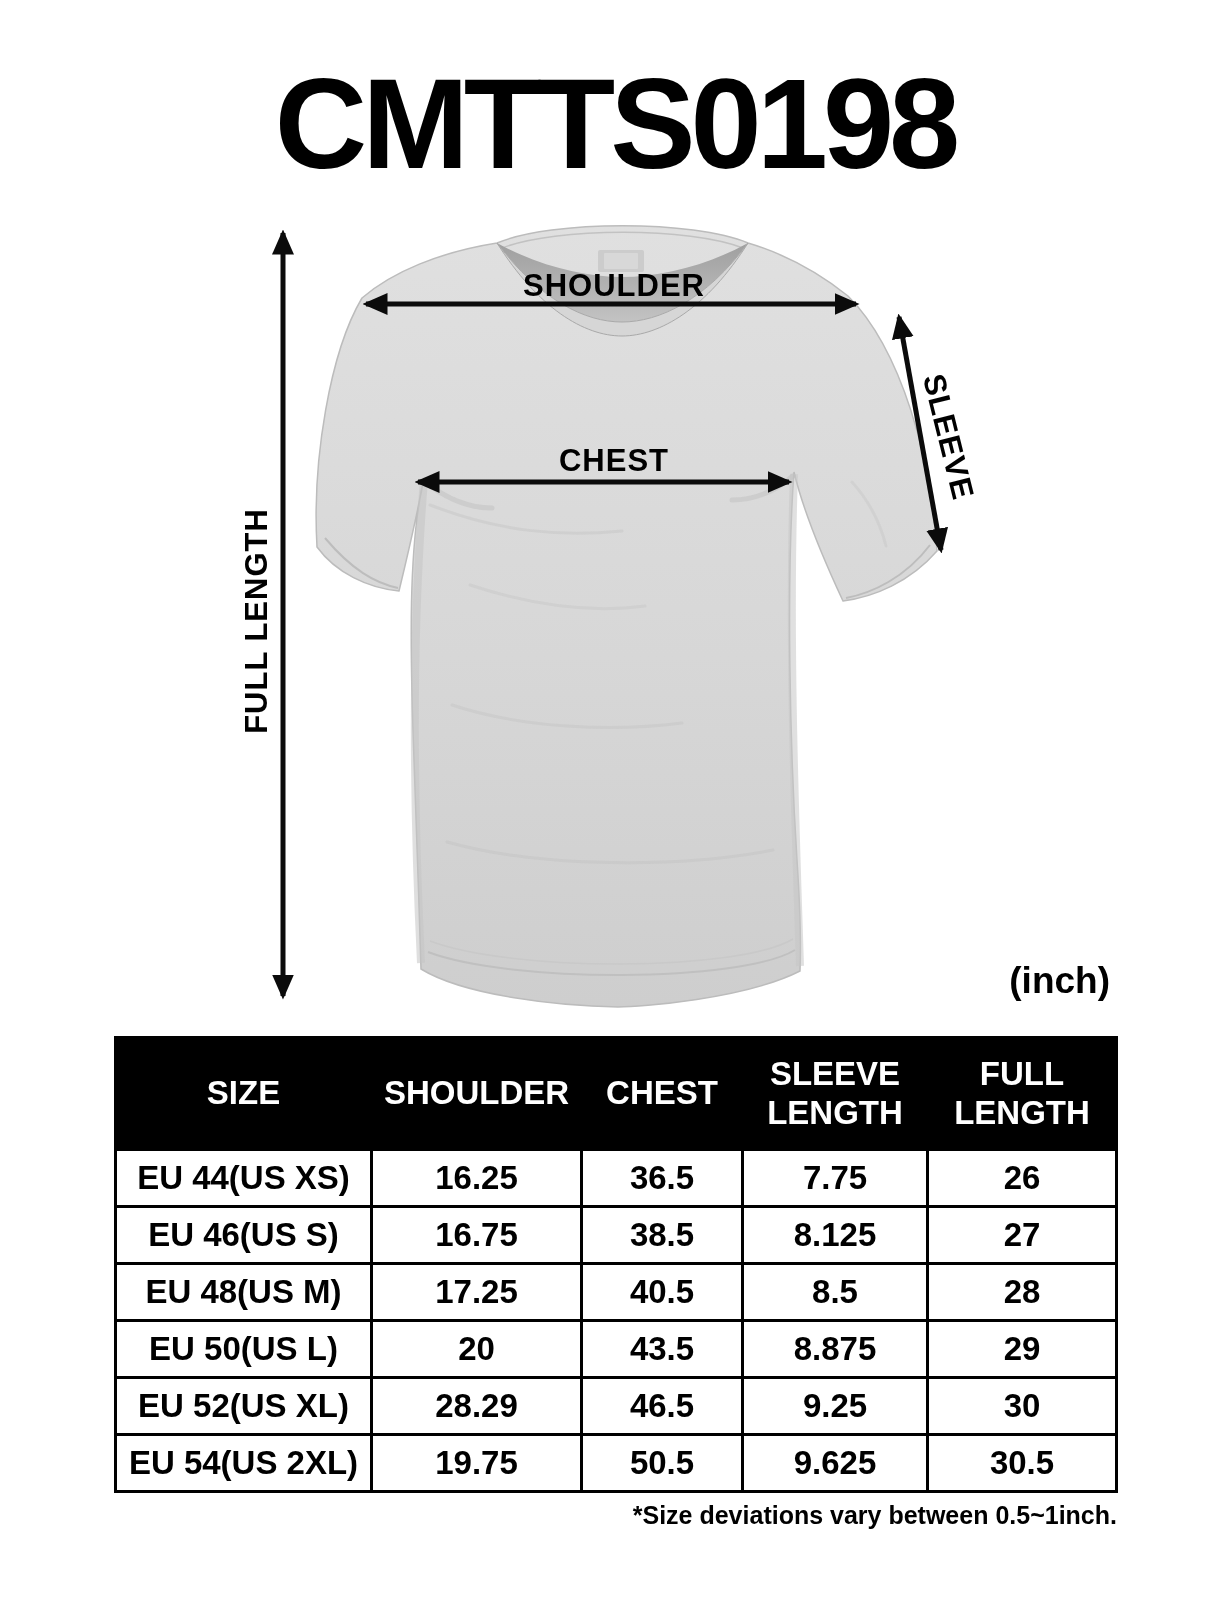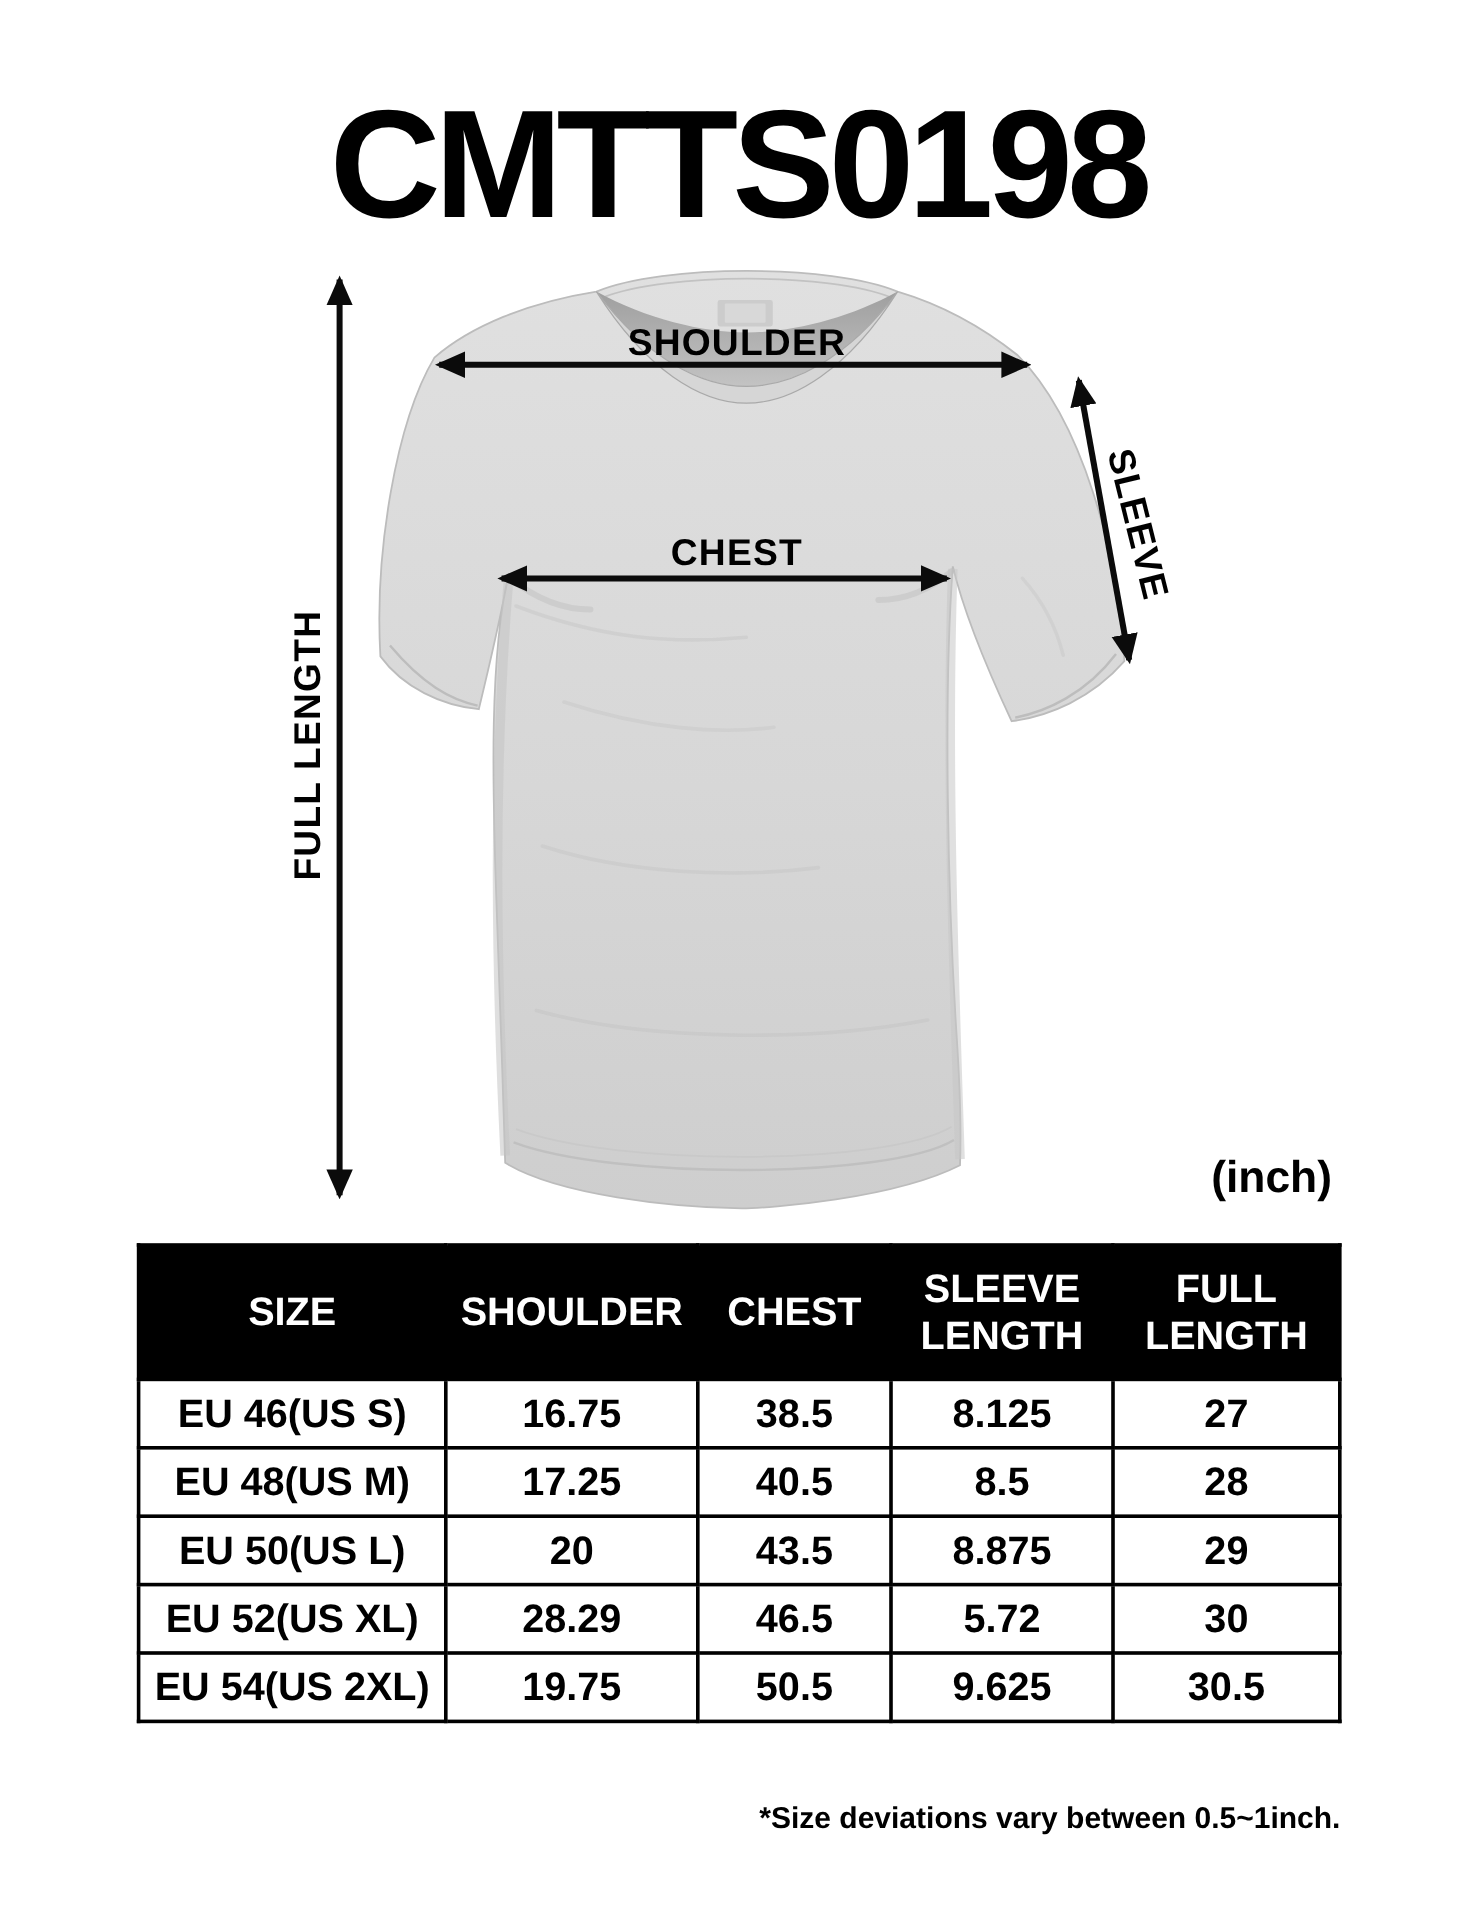--- a/index.html
+++ b/index.html
@@ -1,21 +1,21 @@
 <!DOCTYPE html>
 <html><head>
 <meta charset="utf-8">
 <style>
   html,body{margin:0;padding:0;background:#fff;}
   .page{
     position:relative;width:1230px;height:1600px;background:#ffffff;
     font-family:"Liberation Sans",sans-serif;color:#000;overflow:hidden;
   }
   .title{
-    position:absolute;left:0;right:0;top:50px;margin:14px;
+    position:absolute;left:0;right:0;top:50px;margin:0;
     text-align:center;font-size:128px;font-weight:bold;letter-spacing:-5px;
   }
   .diagram{position:absolute;left:0;top:0;width:1230px;height:1030px;}
   .mlabel{
     position:absolute;font-weight:bold;font-size:31px;letter-spacing:1px;
     white-space:nowrap;transform:translate(-50%,-50%);
   }
   .mlabel.shoulder{left:614px;top:286px;}
   .mlabel.chest{left:614px;top:461px;}
   .mlabel.fulllen{left:257px;top:621px;transform:translate(-50%,-50%) rotate(-90deg);}
@@ -146,20 +146,27 @@
       <tr>
         <th>SIZE</th>
         <th>SHOULDER</th>
         <th>CHEST</th>
         <th>SLEEVE LENGTH</th>
         <th>FULL LENGTH</th>
       </tr>
     </thead>
     <tbody>
       <tr>
+        <td>EU 44(US XS)</td>
+        <td>16.25</td>
+        <td>36.5</td>
+        <td>7.75</td>
+        <td>26</td>
+      </tr>
+      <tr>
         <td>EU 46(US S)</td>
         <td>16.75</td>
         <td>38.5</td>
         <td>8.125</td>
         <td>27</td>
       </tr>
       <tr>
         <td>EU 48(US M)</td>
         <td>17.25</td>
         <td>40.5</td>
@@ -170,21 +177,21 @@
         <td>EU 50(US L)</td>
         <td>20</td>
         <td>43.5</td>
         <td>8.875</td>
         <td>29</td>
       </tr>
       <tr>
         <td>EU 52(US XL)</td>
         <td>28.29</td>
         <td>46.5</td>
-        <td>5.72</td>
+        <td>9.25</td>
         <td>30</td>
       </tr>
       <tr>
         <td>EU 54(US 2XL)</td>
         <td>19.75</td>
         <td>50.5</td>
         <td>9.625</td>
         <td>30.5</td>
       </tr>
     </tbody>

